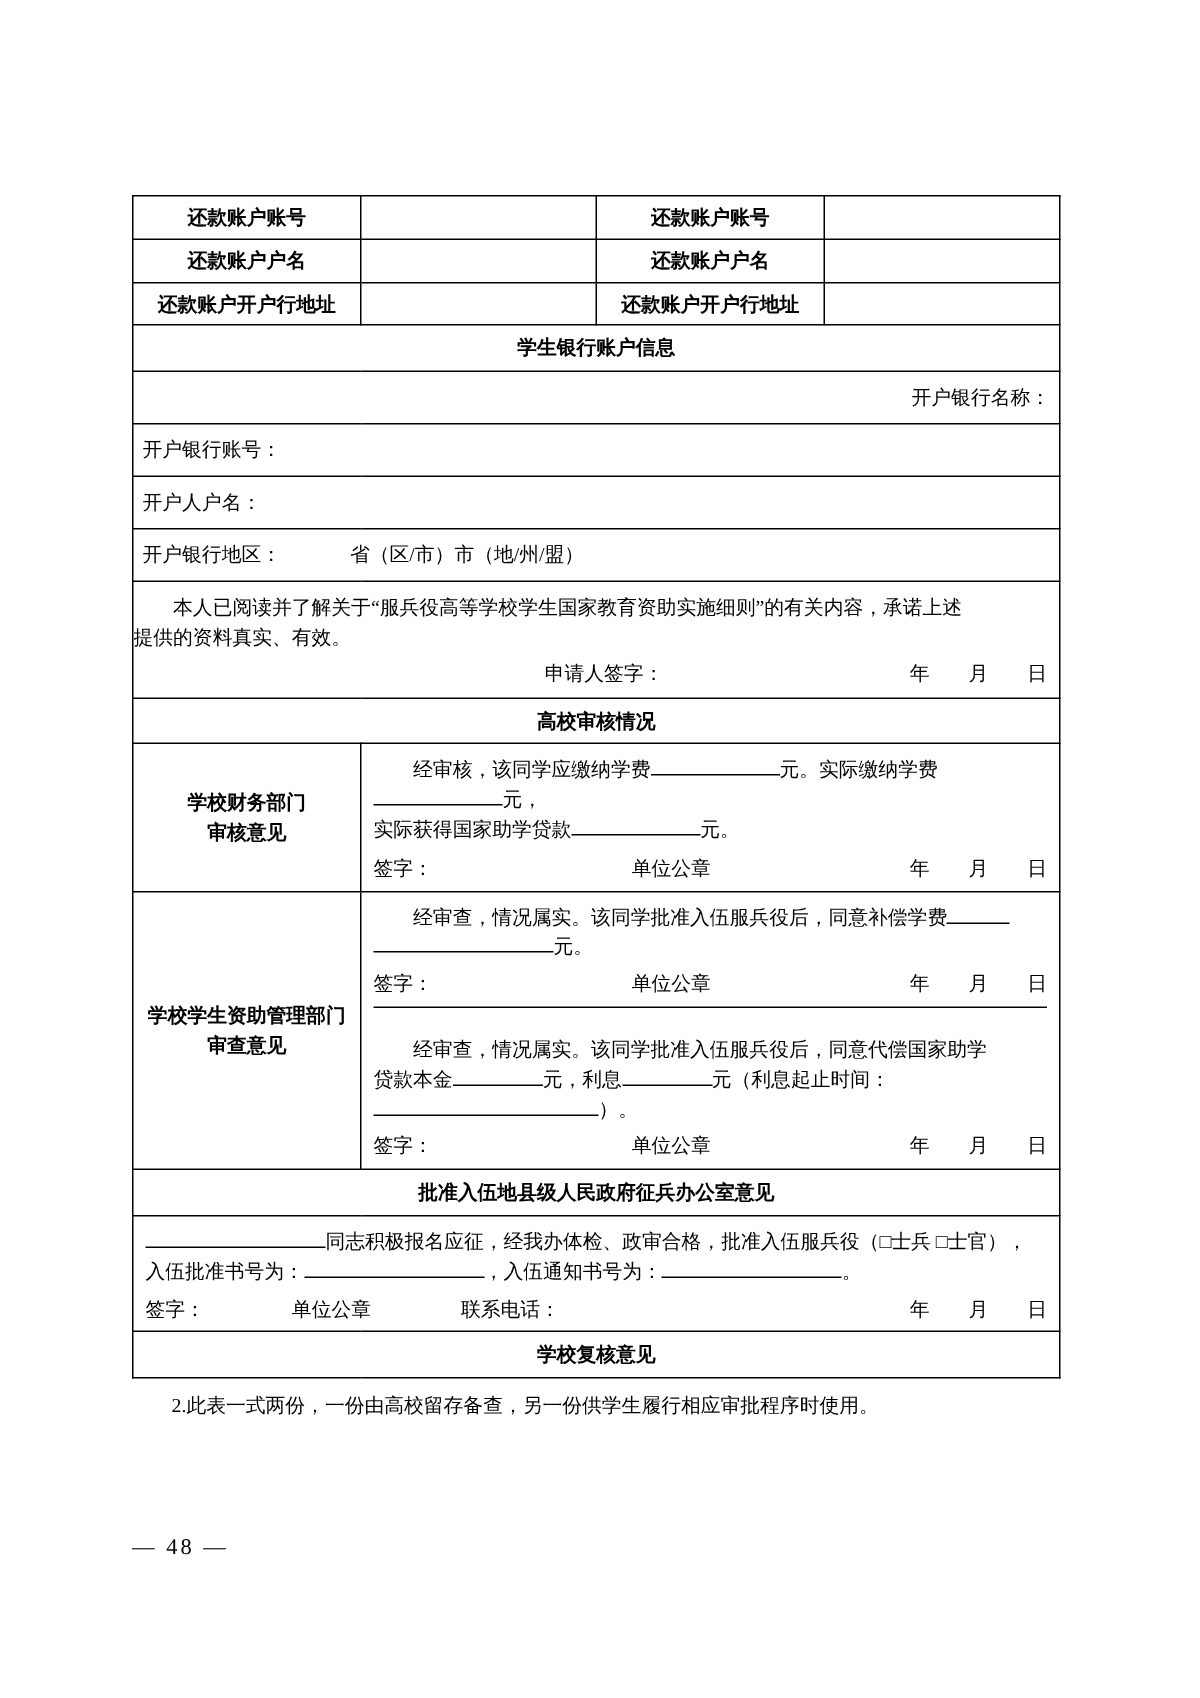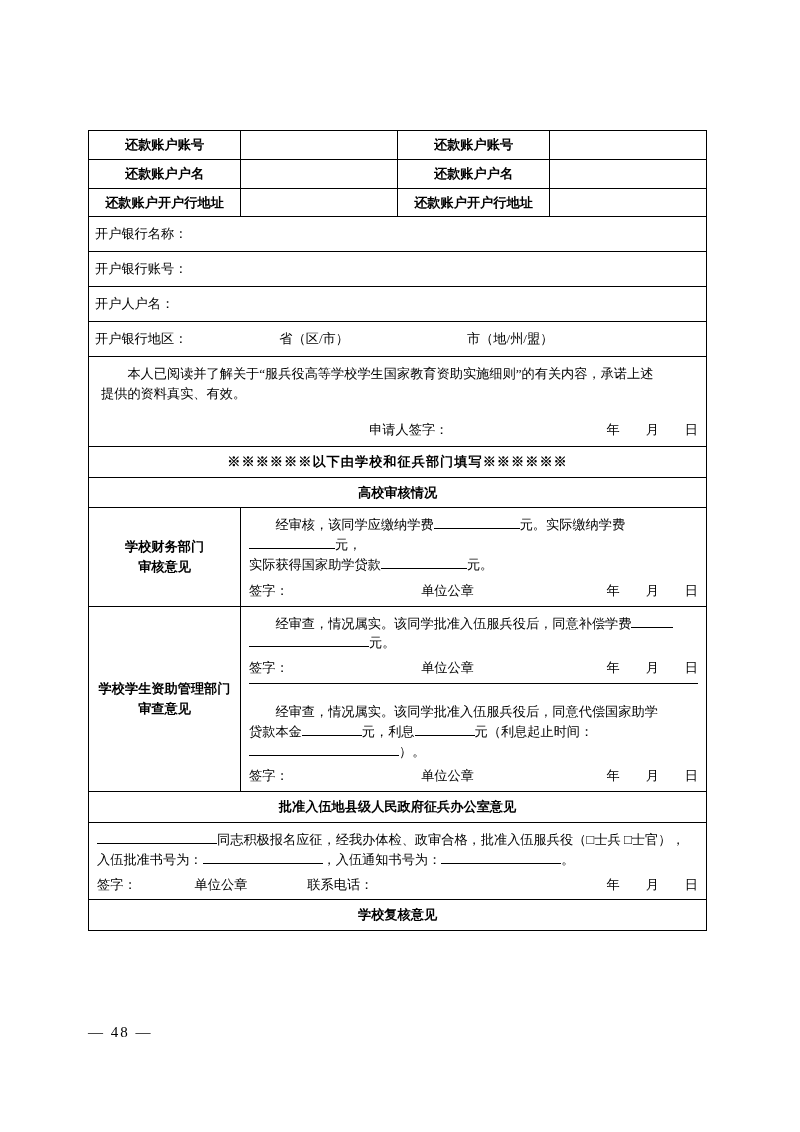--- a/index.html
+++ b/index.html
@@ -61,22 +61,22 @@
   .u-sm { display: inline-block; border-bottom: 1px solid #000; min-width: 60px; }
   .u-md { display: inline-block; border-bottom: 1px solid #000; min-width: 86px; }
   .u-lg { display: inline-block; border-bottom: 1px solid #000; min-width: 120px; }
   .u-xl { display: inline-block; border-bottom: 1px solid #000; min-width: 150px; }
   .u-tiny { display: inline-block; border-bottom: 1px solid #000; min-width: 42px; }
   .region-row {
     display: flex;
     align-items: flex-end;
   }
   .region-row .r-lbl { flex: 0 0 auto; }
-  .region-row .r-a { flex: 0 0 auto; margin-left: 92px; }
-  .region-row .r-b { flex: 0 0 auto; margin-left: 118px; }
+  .region-row .r-a { flex: 0 0 auto; margin-left: 46px; }
+  .region-row .r-b { flex: 0 0 auto; }
   .stars { letter-spacing: 1px; }
   .notes {
     margin-top: 6px;
     font-size: 13.2px;
     line-height: 1.75;
   }
   .notes p { margin: 0; }
   .notes .n1 { text-indent: 0em; }
   .notes .n2 { text-indent: 2em; }
   .pagenum {
@@ -114,58 +114,58 @@
           <td class="lbl-cell">还款账户户名</td>
           <td class="blank-cell"></td>
         </tr>
         <tr>
           <td class="lbl-cell">还款账户开户行地址</td>
           <td class="blank-cell"></td>
           <td class="lbl-cell">还款账户开户行地址</td>
           <td class="blank-cell"></td>
         </tr>
 
-
-        <tr>
-          <td colspan="4" style="height:26px;">开户银行名称：</td>
+        <tr>
+          <td colspan="4" class="ctr bold" style="padding:5px 6px;">学生银行账户信息</td>
+        </tr>
+
+        <tr>
+          <td colspan="4" style="height:26px;text-align:right;">开户银行名称：</td>
         </tr>
         <tr>
           <td colspan="4" style="height:26px;">开户银行账号：</td>
         </tr>
         <tr>
           <td colspan="4" style="height:26px;margin-left:16px;">开户人户名：</td>
         </tr>
 
         <tr>
           <td colspan="4" style="height:26px;">
             <div class="region-row">
               <span class="r-lbl">开户银行地区：</span>
               <span class="r-a">省（区/市）</span>
               <span class="r-b">市（地/州/盟）</span>
             </div>
           </td>
         </tr>
 
         <tr>
-          <td colspan="4" style="padding:7px 8px 6px 12px;font-family:Liberation Serif, serif;">
+          <td colspan="4" style="padding:7px 8px 6px 0;font-family:Liberation Serif, serif;">
             <div class="lead">本人已阅读并了解关于“服兵役高等学校学生国家教育资助实施细则”的有关内容，承诺上述</div>
             <div>提供的资料真实、有效。</div>
-            <div class="sig-row" style="margin-top:16px;">
+            <div class="sig-row" style="margin-top:4px;">
               <span class="sig-left" style="width:110px;">&nbsp;</span>
               <span class="sig-mid">申请人签字：</span>
               <span class="sig-right ymd">
                 <span>年</span><span class="g"></span><span>月</span><span class="g"></span><span>日</span>
               </span>
             </div>
           </td>
         </tr>
 
-        <tr>
-          <td colspan="4" class="ctr bold stars" style="padding:5px 6px;">※※※※※※以下由学校和征兵部门填写※※※※※※</td>
-        </tr>
 
         <tr>
           <td colspan="4" class="ctr bold" style="padding:5px 6px;">高校审核情况</td>
         </tr>
 
         <tr>
           <td class="lbl-cell" style="width:152px;">
             <div>学校财务部门</div>
             <div>审核意见</div>
           </td>
@@ -243,18 +243,19 @@
         </tr>
 
         <tr>
           <td colspan="4" class="ctr bold" style="padding:5px 6px;">学校复核意见</td>
         </tr>
 
       </tbody>
     </table>
 
     <div class="notes">
+      <p class="n2">2.此表一式两份，一份由高校留存备查，另一份供学生履行相应审批程序时使用。</p>
     </div>
   </div>
 
   <div class="pagenum">— 48 —</div>
 
 </div>
 
 </body></html>

